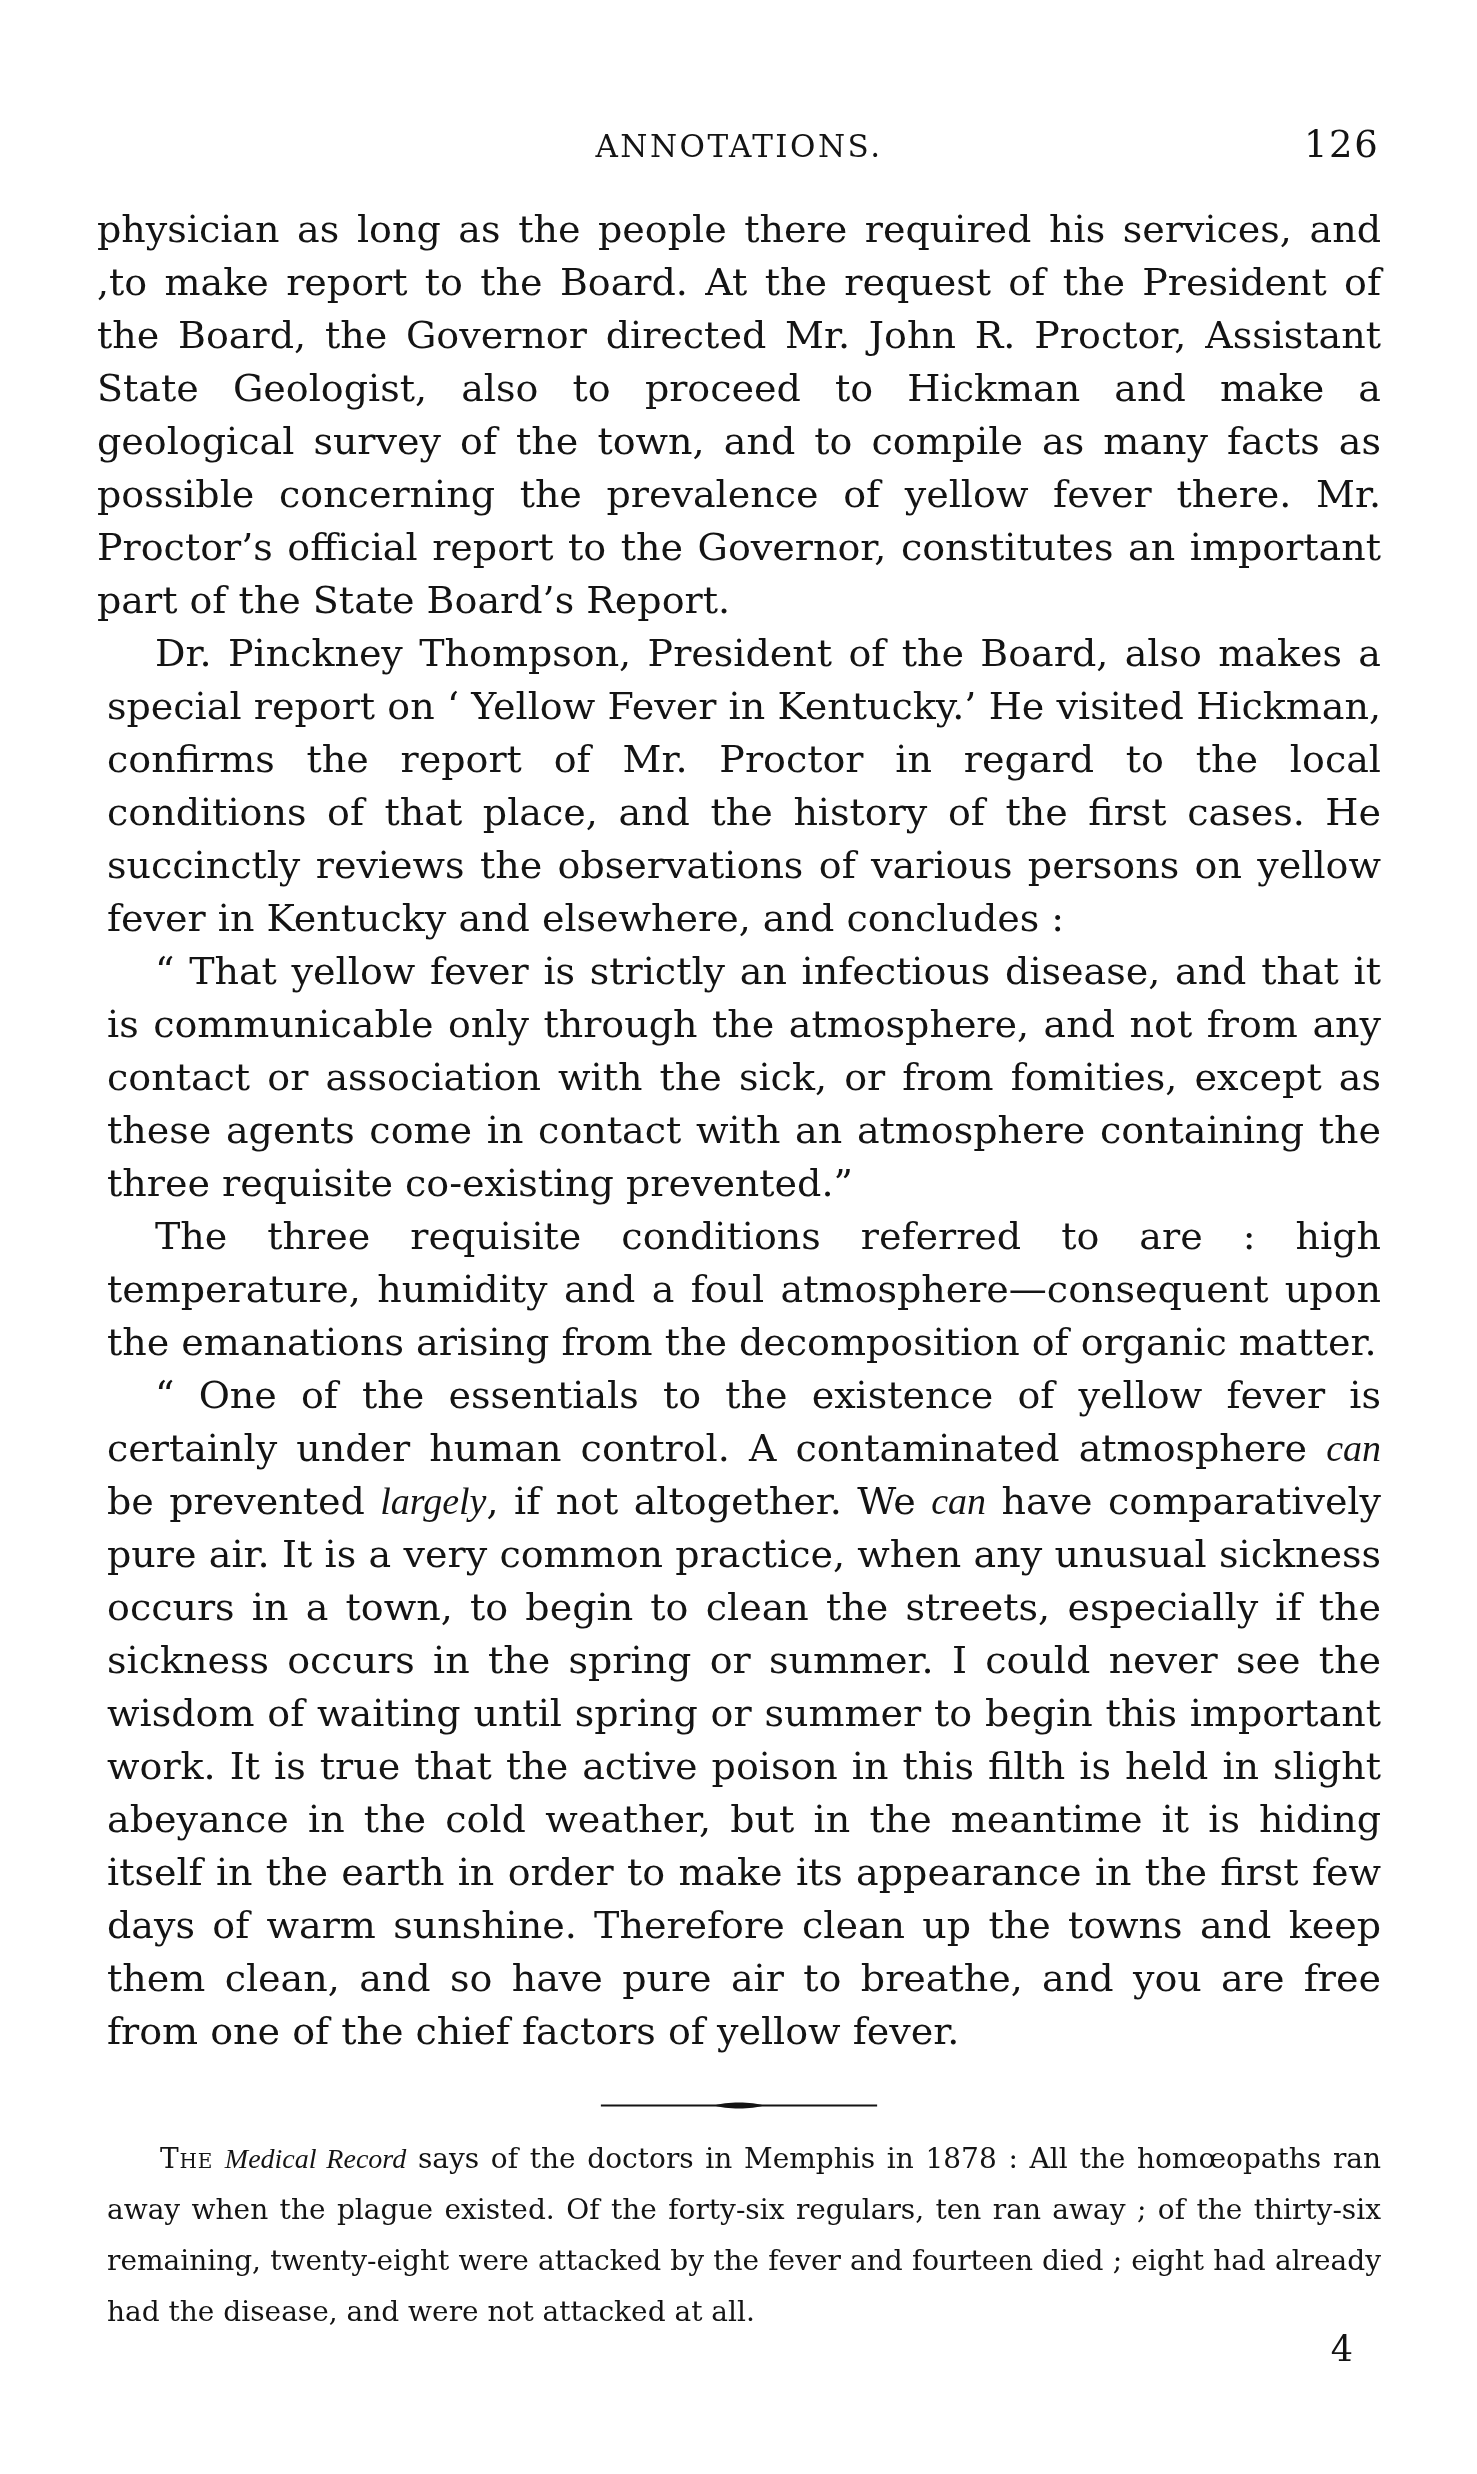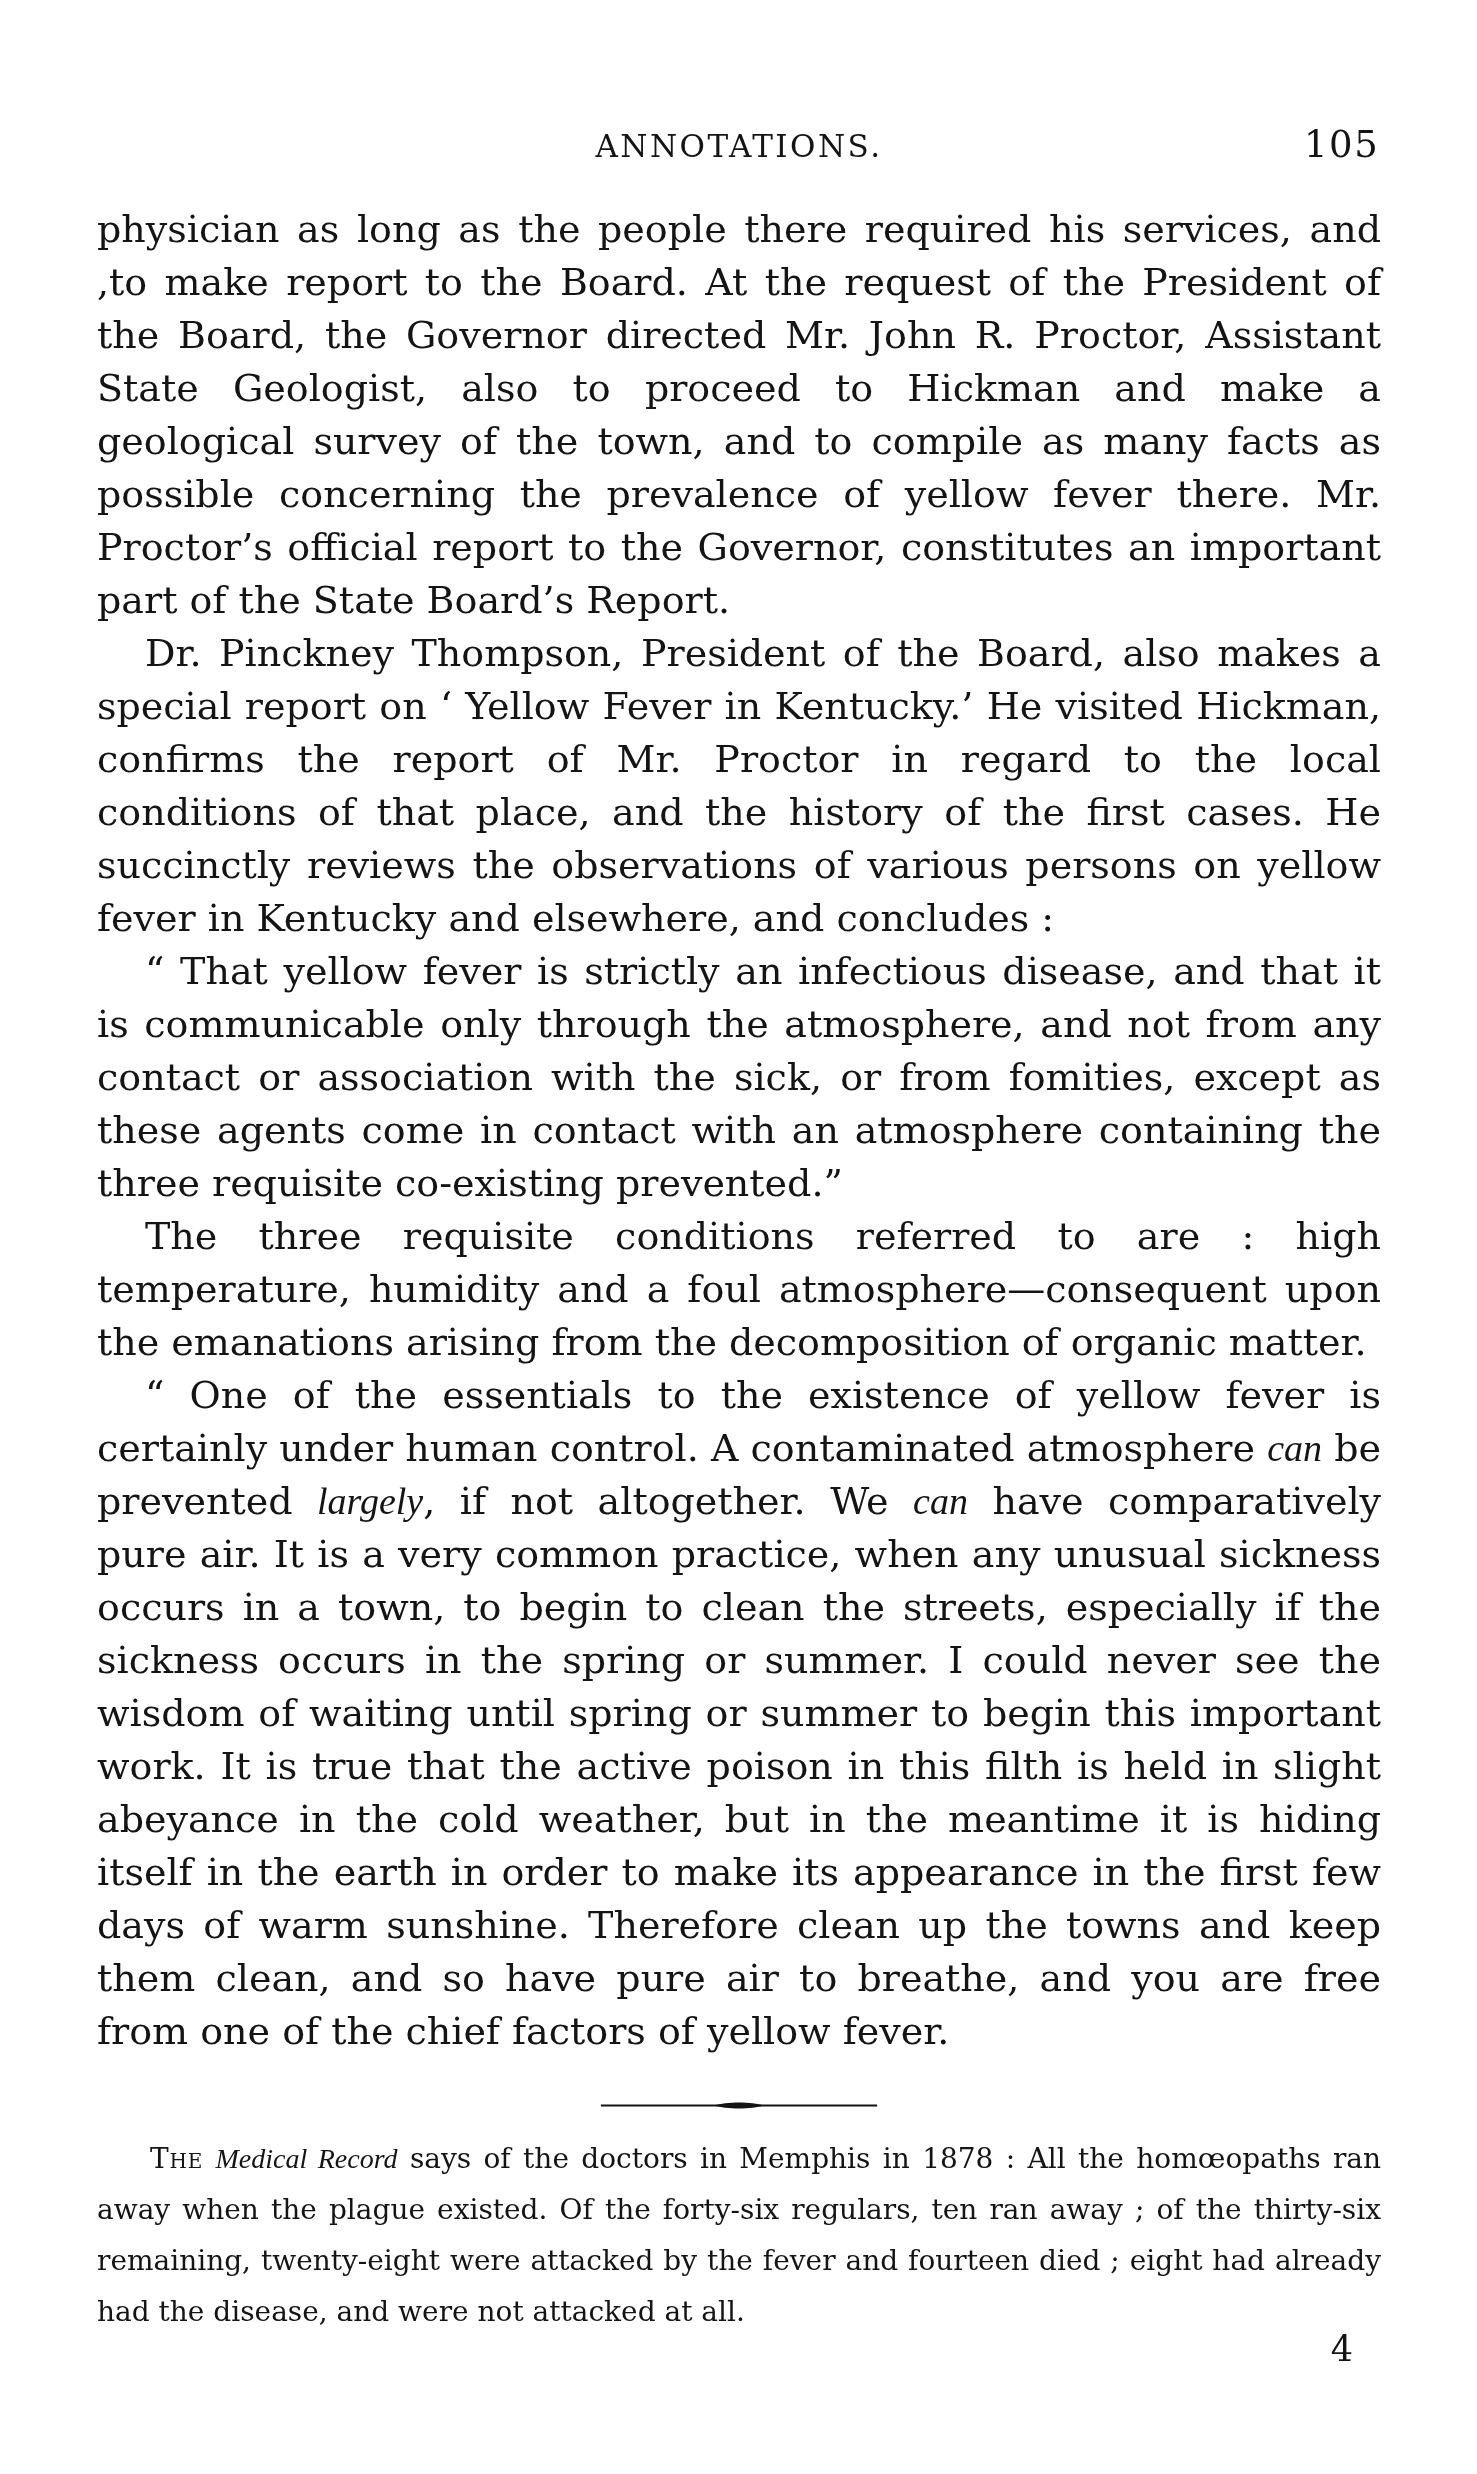--- a/index.html
+++ b/index.html
@@ -54,20 +54,21 @@
     font-size: 38px;
     line-height: 53px;
     text-align: justify;
   }
   .para {
     margin: 0;
     padding: 0;
   }
   .para.indent {
     text-indent: 48px;
+    margin-left: 10px;
   }
   .seg-italic {
     font-style: italic;
     font-family: Liberation Serif, serif;
   }
   .seg-smallcaps {
     font-variant: small-caps;
     letter-spacing: 0.8px;
   }
   
@@ -103,21 +104,21 @@
     font-size: 35px;
   }
 </style>
 </head>
 <body>
 
 <div class="page">
 
   <header class="running-head">
     <span class="head-title">ANNOTATIONS.</span>
-    <span class="head-page-number">105</span>
+    <span class="head-page-number">126</span>
   </header>
 
   <main class="text-block">
     <p class="para"><span>physician as long as the people there required his services, and ,to make report to the Board.  At the request of the President of the Board, the Governor directed Mr. John R. Proctor, Assistant State Geologist, also to proceed to Hickman and make a geological survey of the town, and to compile as many facts as possible concerning the prevalence of yellow fever there.  Mr. Proctor’s official report to the Governor, constitutes an important part of the State Board’s Report.</span></p>
     <p class="para indent"><span>Dr. Pinckney Thompson, President of the Board, also makes a special report on ‘ Yellow Fever in Kentucky.’  He visited Hickman, confirms the report of Mr. Proctor in regard to the local conditions of that place, and the history of the first cases.  He succinctly reviews the observations of various persons on yellow fever in Kentucky and elsewhere, and concludes :</span></p>
     <p class="para indent"><span>“ That yellow fever is strictly an infectious disease, and that it is communicable only through the atmosphere, and not from any contact or association with the sick, or from fomities, except as these agents come in contact with an atmosphere containing the three requisite co-existing prevented.”</span></p>
     <p class="para indent"><span>The three requisite conditions referred to are : high temperature, humidity and a foul atmosphere—consequent upon the emanations arising from the decomposition of organic matter.</span></p>
     <p class="para indent"><span>“ One of the essentials to the existence of yellow fever is certainly under human control.  A contaminated atmosphere </span><span class="seg-italic">can</span><span> be prevented </span><span class="seg-italic">largely</span><span>, if not altogether.  We </span><span class="seg-italic">can</span><span> have comparatively pure air.  It is a very common practice, when any unusual sickness occurs in a town, to begin to clean the streets, especially if the sickness occurs in the spring or summer.  I could never see the wisdom of waiting until spring or summer to begin this important work.  It is true that the active poison in this filth is held in slight abeyance in the cold weather, but in the meantime it is hiding itself in the earth in order to make its appearance in the first few days of warm sunshine.  Therefore clean up the towns and keep them clean, and so have pure air to breathe, and you are free from one of the chief factors of yellow fever.</span></p>
   </main>
 

